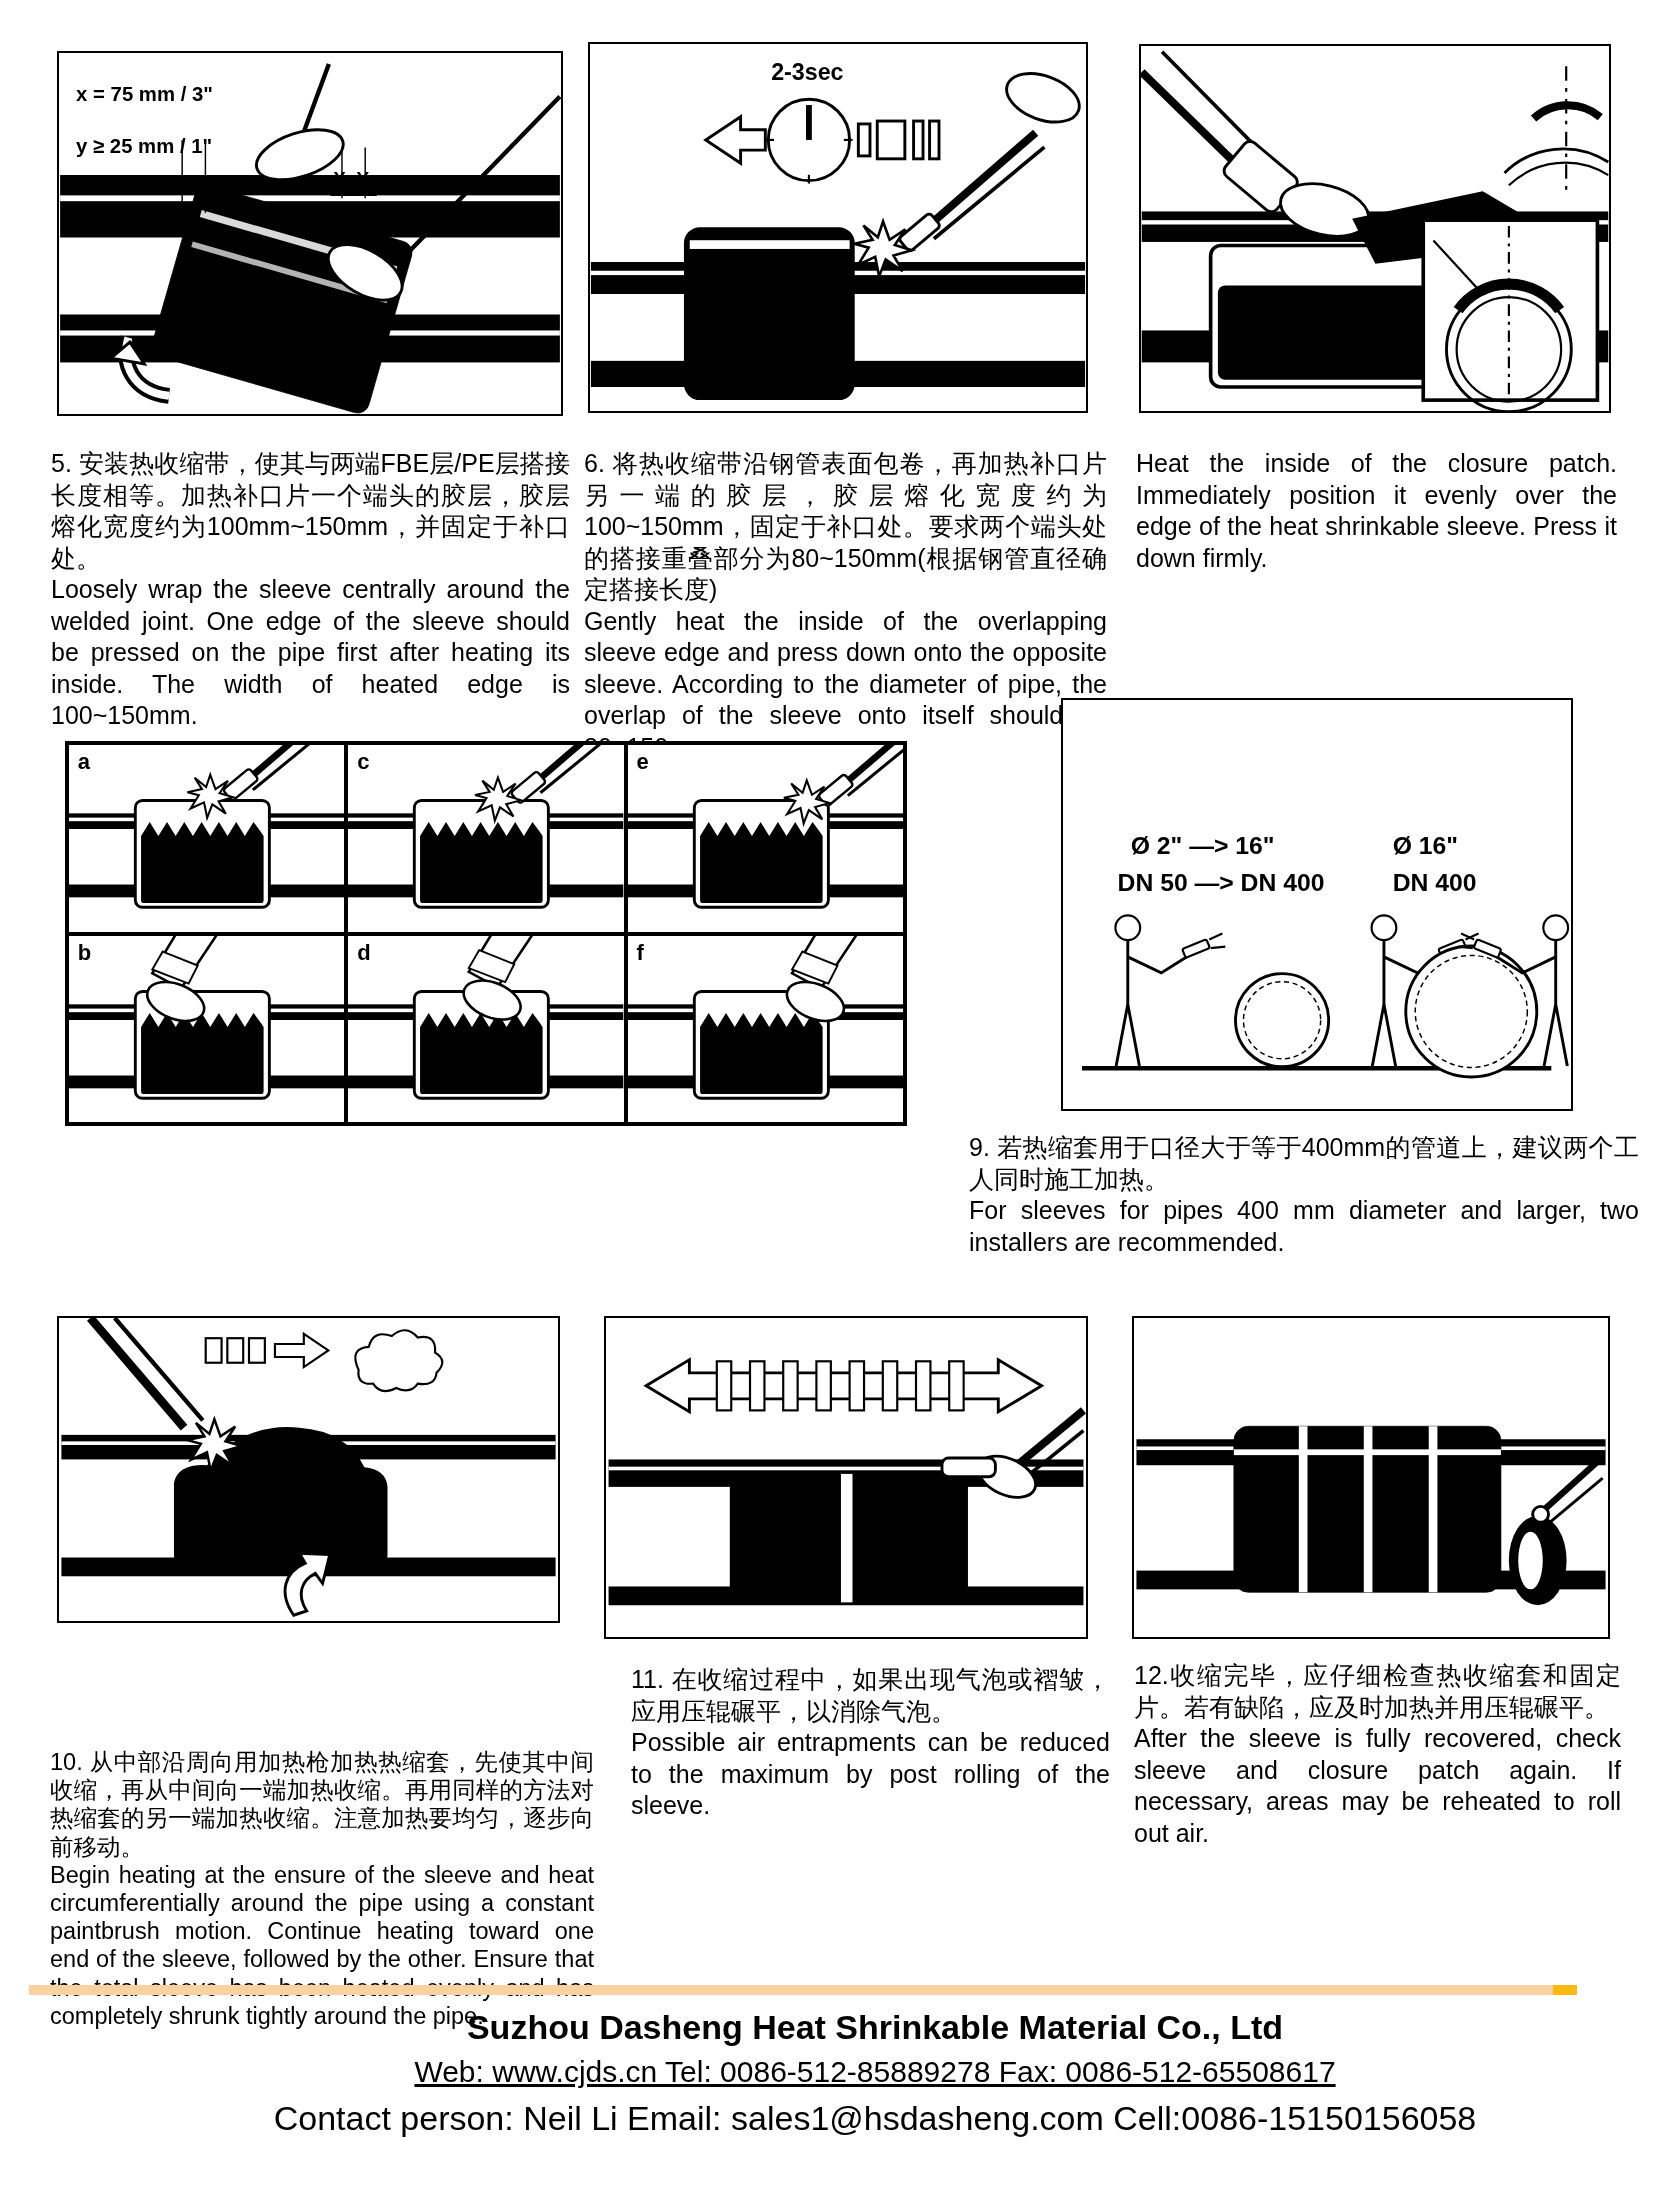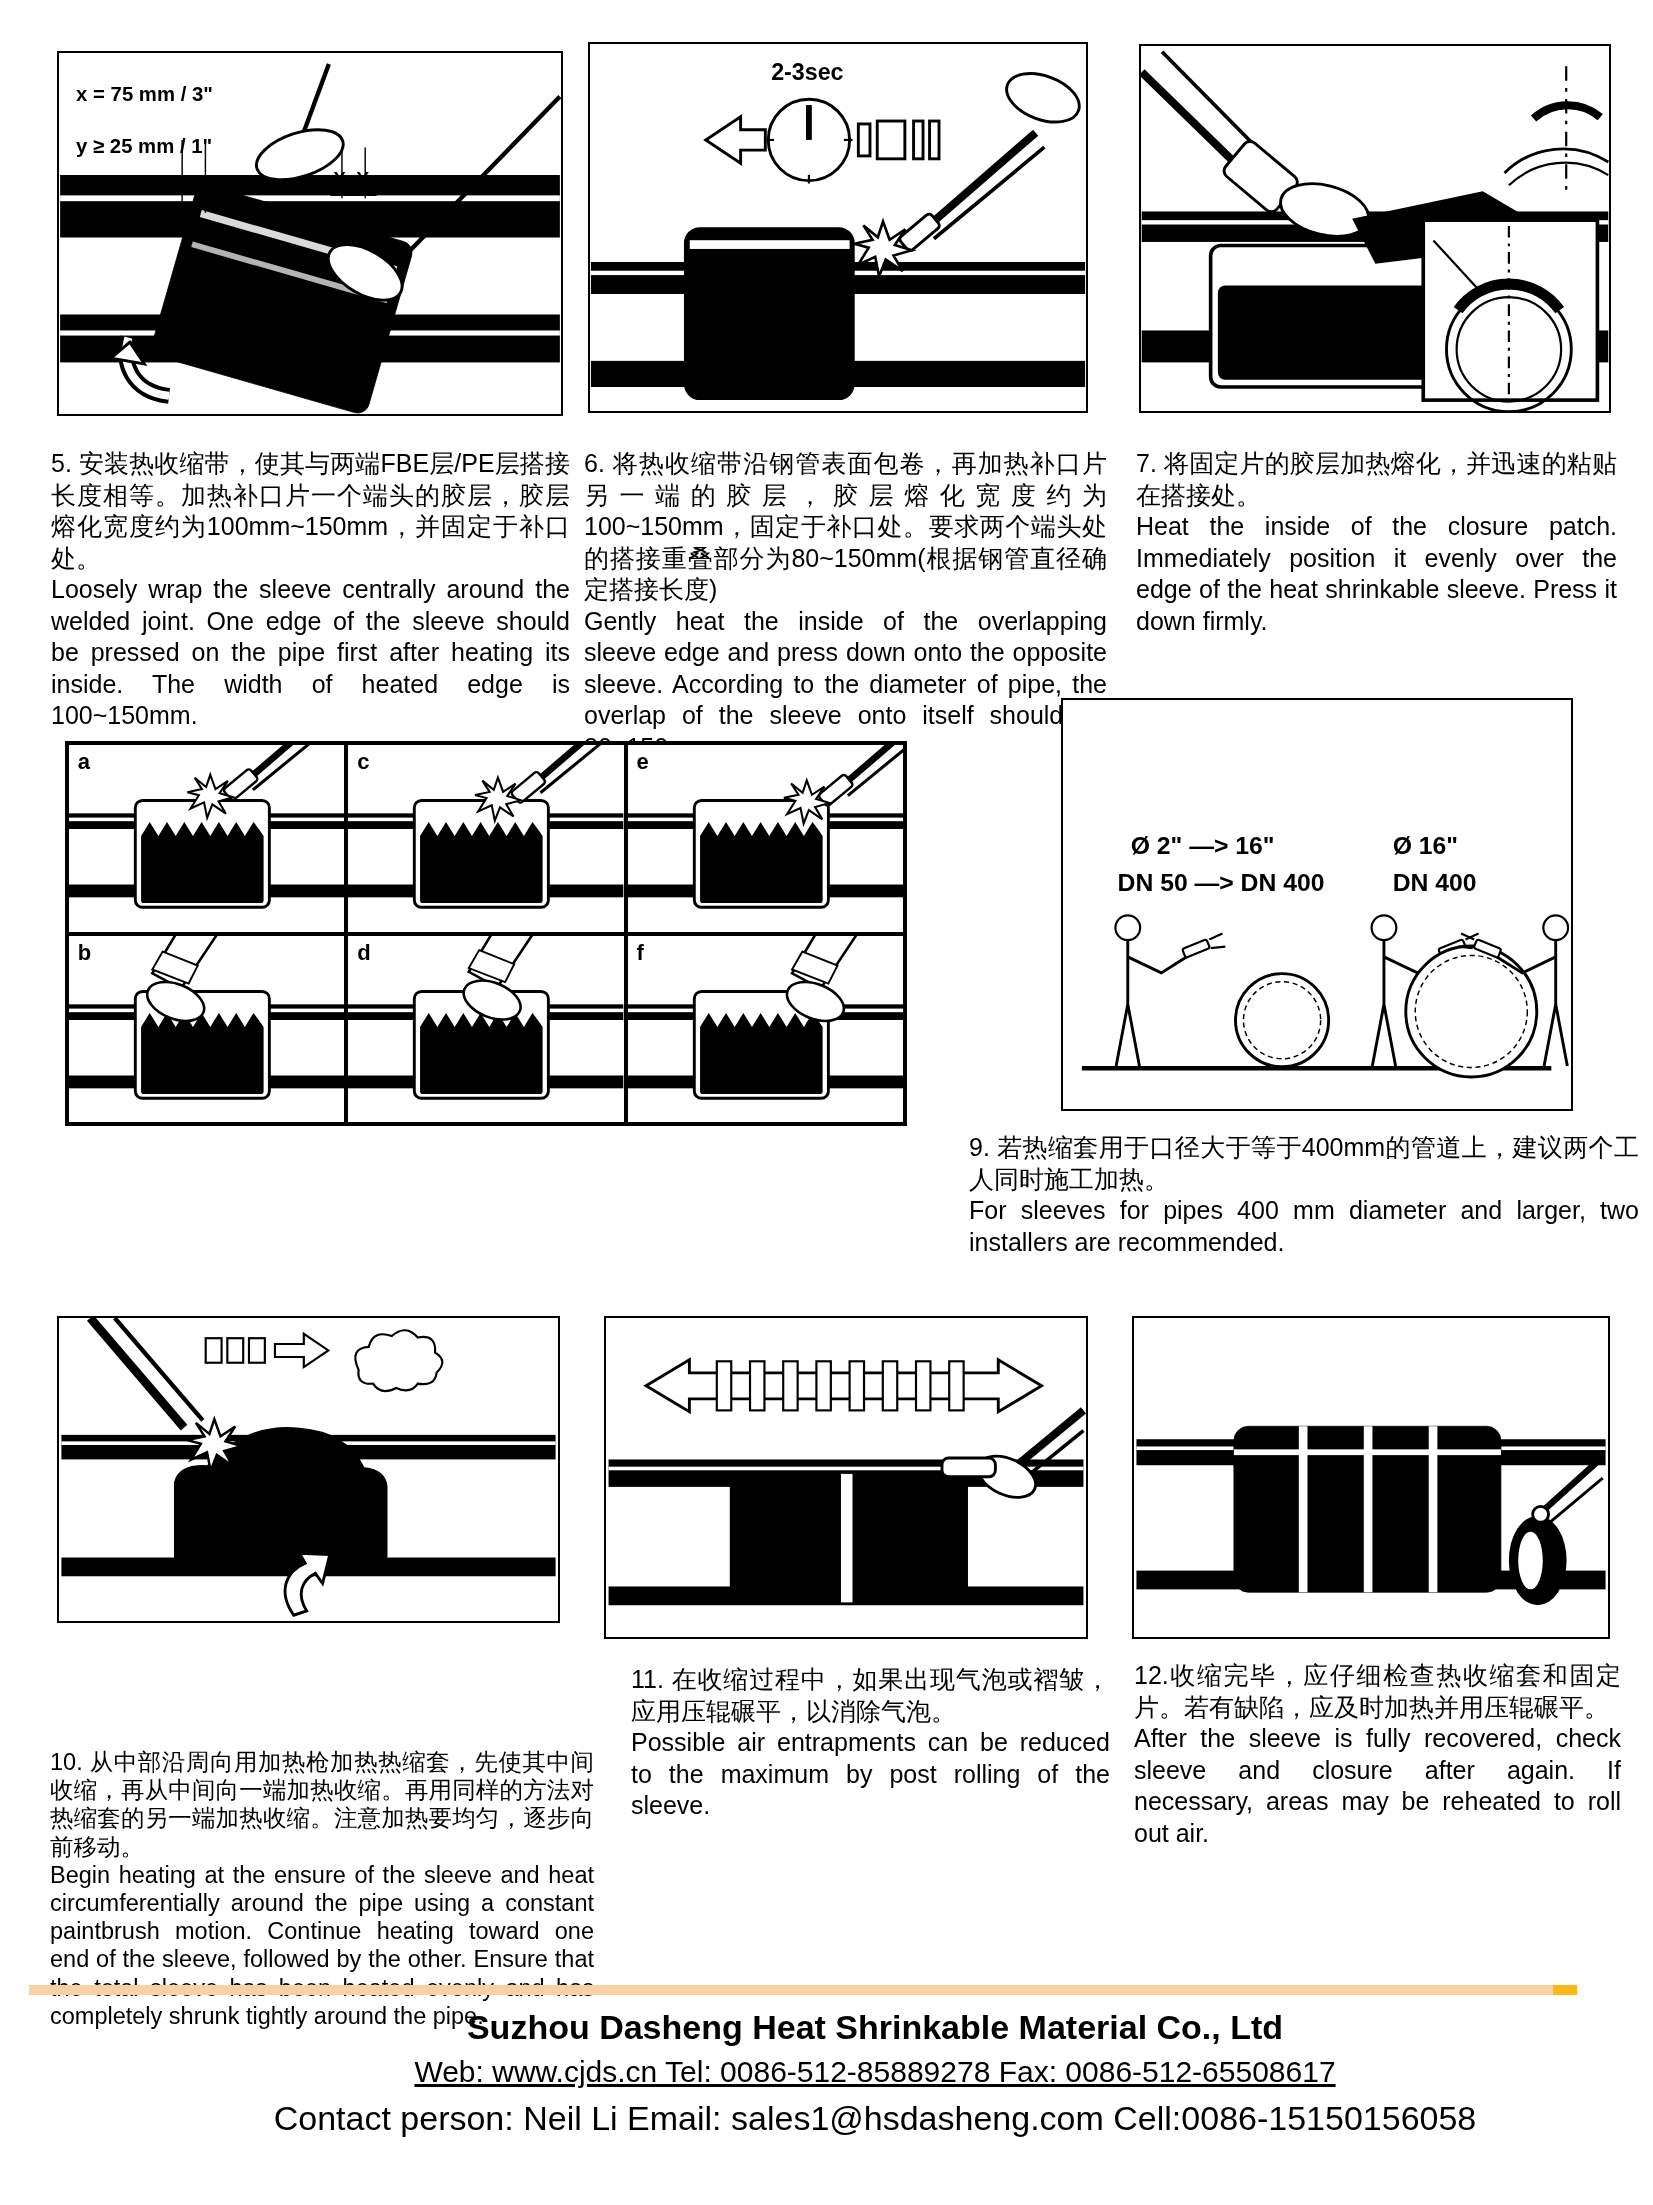--- a/index.html
+++ b/index.html
@@ -150,21 +150,20 @@
 
   <div class="textcol" style="left:51px;top:448px;width:519px;">
     <p>5. 安装热收缩带，使其与两端FBE层/PE层搭接长度相等。加热补口片一个端头的胶层，胶层熔化宽度约为100mm~150mm，并固定于补口处。</p>
     <p>Loosely wrap the sleeve centrally around the welded joint. One edge of the sleeve should be pressed on the pipe first after heating its inside. The width of heated edge is 100~150mm.</p>
   </div>
   <div class="textcol" style="left:584px;top:448px;width:523px;">
     <p>6. 将热收缩带沿钢管表面包卷，再加热补口片另一端的胶层，胶层熔化宽度约为100~150mm，固定于补口处。要求两个端头处的搭接重叠部分为80~150mm(根据钢管直径确定搭接长度)</p>
     <p>Gently heat the inside of the overlapping sleeve edge and press down onto the opposite sleeve. According to the diameter of pipe, the overlap of the sleeve onto itself should be 80~150mm.</p>
   </div>
   <div class="textcol" style="left:1136px;top:448px;width:481px;">
-    <p>7. 将固定片的胶层加热熔化，并迅速的粘贴在搭接处。</p>
     <p>Heat the inside of the closure patch. Immediately position it evenly over the edge of the heat shrinkable sleeve. Press it down firmly.</p>
   </div>
 
   <div class="grid-panel" style="left:65px;top:741px;width:842px;height:385px;">
 
     <div class="cell">
       <svg viewBox="0 0 382 262" preserveAspectRatio="none">
         <rect x="0" y="96" width="382" height="22" fill="#000"></rect>
           <rect x="0" y="102" width="382" height="5" fill="#fff"></rect>
         <rect x="0" y="196" width="382" height="18" fill="#000"></rect>
@@ -327,21 +326,21 @@
   <div class="textcol tight" style="left:50px;top:1748px;width:544px;">
     <p>10. 从中部沿周向用加热枪加热热缩套，先使其中间收缩，再从中间向一端加热收缩。再用同样的方法对热缩套的另一端加热收缩。注意加热要均匀，逐步向前移动。</p>
     <p>Begin heating at the ensure of the sleeve and heat circumferentially around the pipe using a constant paintbrush motion. Continue heating toward one end of the sleeve, followed by the other. Ensure that the total sleeve has been heated evenly and has completely shrunk tightly around the pipe.</p>
   </div>
   <div class="textcol" style="left:631px;top:1664px;width:479px;">
     <p>11. 在收缩过程中，如果出现气泡或褶皱，应用压辊碾平，以消除气泡。</p>
     <p>Possible air entrapments can be reduced to the maximum by post rolling of the sleeve.</p>
   </div>
   <div class="textcol" style="left:1134px;top:1660px;width:487px;">
     <p>12.收缩完毕，应仔细检查热收缩套和固定片。若有缺陷，应及时加热并用压辊碾平。</p>
-    <p>After the sleeve is fully recovered, check sleeve and closure after again. If necessary, areas may be reheated to roll out air.</p>
+    <p>After the sleeve is fully recovered, check sleeve and closure patch again. If necessary, areas may be reheated to roll out air.</p>
   </div>
 
   <div class="rule" style="background: rgb(250, 209, 160);"></div>
   <div class="rule-cap" style="background: rgb(253, 185, 19);"></div>
   <div class="fline" id="f1">Suzhou Dasheng Heat Shrinkable Material Co., Ltd</div>
   <div class="fline" id="f2">Web: www.cjds.cn  Tel: 0086-512-85889278 Fax: 0086-512-65508617</div>
   <div class="fline" id="f3">Contact person: Neil Li   Email: sales1@hsdasheng.com  Cell:0086-15150156058</div>
 
 </div>
 

